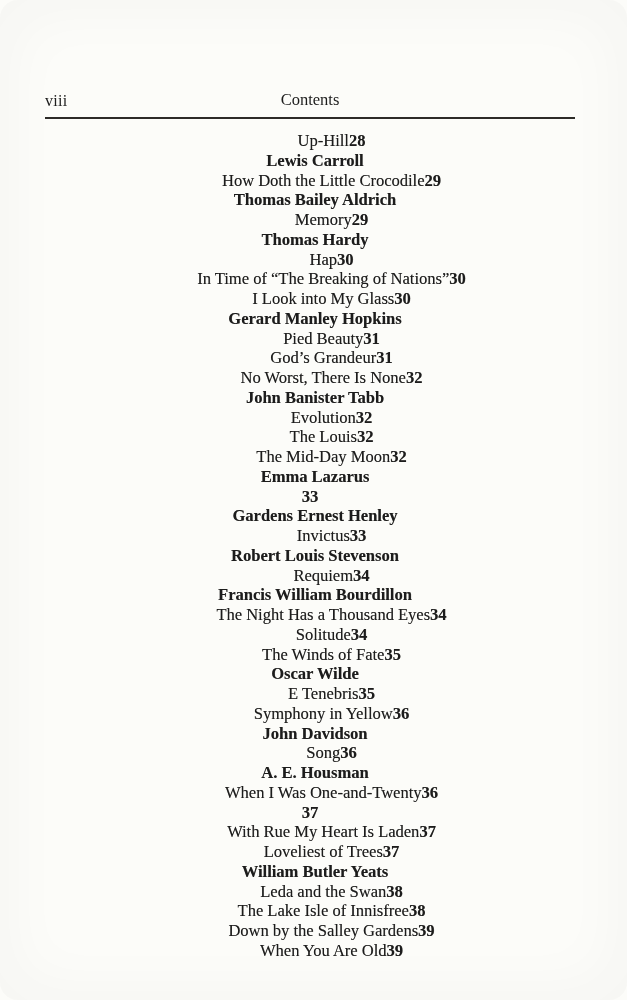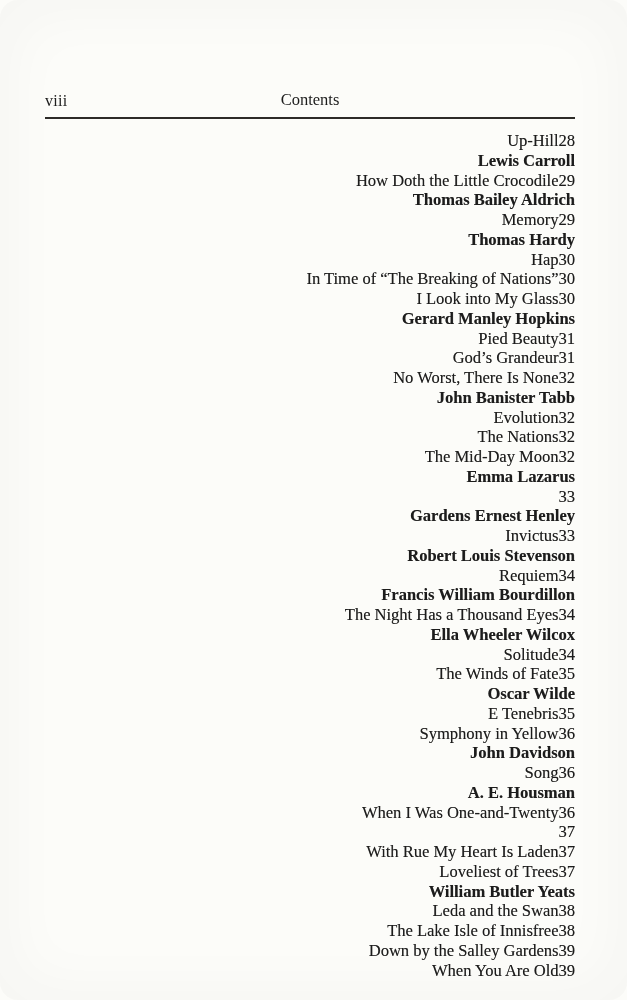--- a/index.html
+++ b/index.html
@@ -35,35 +35,36 @@
     margin-top: 44px;
   }
   .rule {
     height: 2px;
     background: var(--rule, #2d2b28);
     margin-top: 6px;
     margin-bottom: 12px;
   }
   .row {
     display: flex;
-    justify-content: flex-end;
+    justify-content: center;
     align-items: baseline;
     height: 19.75px;
     line-height: 19.75px;
     font-size: 16.5px;
     white-space: nowrap;
   }
   .row .entry-text {
     text-shadow: 0.2px 0.2px 0.4px rgba(25,22,18,0.45);
   }
   .row.author .entry-text { font-weight: bold; margin-left: 10px; }
   .row.poem .entry-text { padding-left: 43px; }
   .page-num {
     font-size: 16.5px;
     text-shadow: 0.2px 0.2px 0.4px rgba(25,22,18,0.45);
+    font-weight: bold;
   }
 </style>
 </head>
 <body>
 
 <div class="page">
   <div class="header">
     <span class="folio">viii</span>
     <span class="running-title">Contents</span>
   </div>
@@ -118,21 +119,21 @@
         <span class="page-num">32</span>
       </div>
       <div class="row author">
         <span class="entry-text">John Banister Tabb</span>
       </div>
       <div class="row poem">
         <span class="entry-text">Evolution</span>
         <span class="page-num">32</span>
       </div>
       <div class="row poem">
-        <span class="entry-text">The Nations</span>
+        <span class="entry-text">The Louis</span>
         <span class="page-num">32</span>
       </div>
       <div class="row poem">
         <span class="entry-text">The Mid-Day Moon</span>
         <span class="page-num">32</span>
       </div>
       <div class="row author">
         <span class="entry-text">Emma Lazarus</span>
       </div>
       <div class="row poem">
@@ -151,23 +152,20 @@
       <div class="row poem">
         <span class="entry-text">Requiem</span>
         <span class="page-num">34</span>
       </div>
       <div class="row author">
         <span class="entry-text">Francis William Bourdillon</span>
       </div>
       <div class="row poem">
         <span class="entry-text">The Night Has a Thousand Eyes</span>
         <span class="page-num">34</span>
-      </div>
-      <div class="row author">
-        <span class="entry-text">Ella Wheeler Wilcox</span>
       </div>
       <div class="row poem">
         <span class="entry-text">Solitude</span>
         <span class="page-num">34</span>
       </div>
       <div class="row poem">
         <span class="entry-text">The Winds of Fate</span>
         <span class="page-num">35</span>
       </div>
       <div class="row author">

